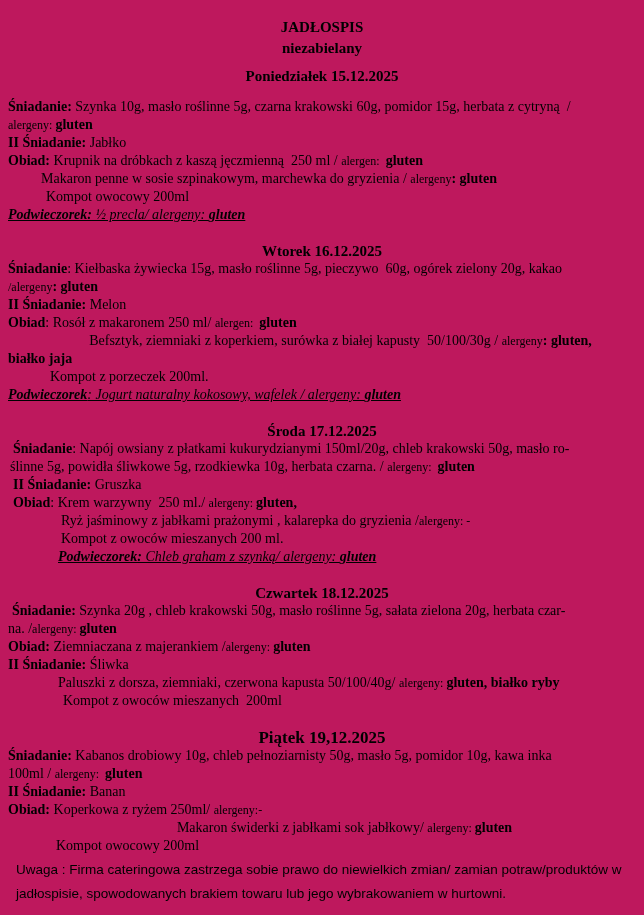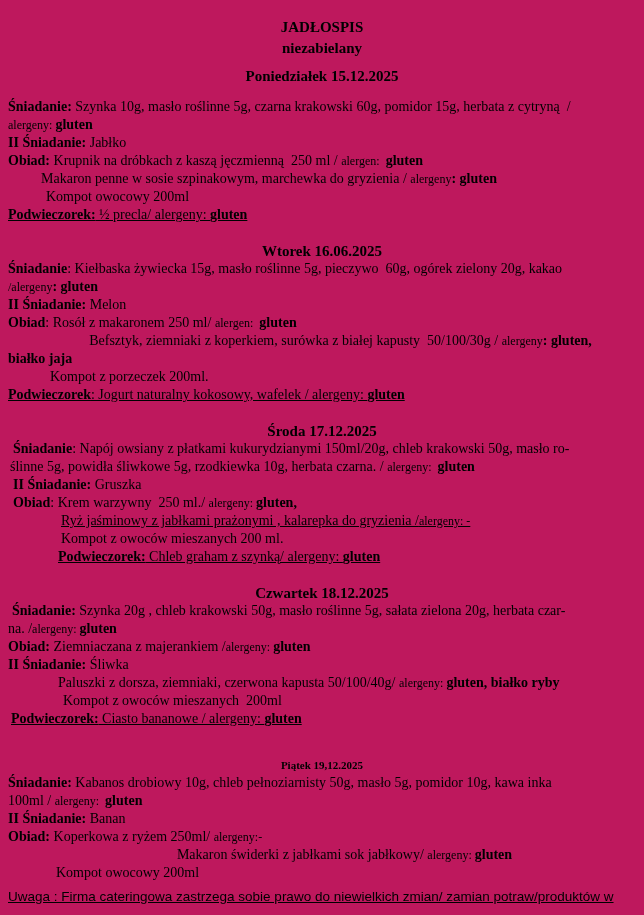--- a/index.html
+++ b/index.html
@@ -26,51 +26,52 @@
     line-height: 21px;
   }
   .day-heading {
     text-align: center;
     font-weight: bold;
     font-size: 15px;
     line-height: 18px;
     margin-top: 18px;
   }
   .day-heading.small-heading {
-    font-size: 11px;
-    margin-top: 28px;
+    font-size: 17px;
+    margin-top: 19px;
   }
   .day:first-child .day-heading {
     margin-top: 7px;
     line-height: 21px;
     padding-bottom: 11px;
   }
   .doc-line {
     line-height: 18px;
     white-space: pre;
   }
   .doc-line.underlined {
     text-decoration: underline;
+    font-style: italic;
   }
   .seg-bold {
     font-weight: bold;
   }
   .seg-small {
     font-size: 12px;
     margin-top: 20px;
   }
   .note {
     margin-top: 3px;
     font-family: "Liberation Sans", "DejaVu Sans", sans-serif;
     font-size: 13.5px;
     line-height: 24px;
   }
   .note-line {
-    text-decoration: underline;
     white-space: pre;
+    margin-left: 8px;
   }
 </style>
 </head>
 <body>
 
 <div class="page">
   <div class="doc-header">
     <div>JADŁOSPIS</div>
     <div>niezabielany</div>
   </div>
@@ -80,49 +81,48 @@
         <div class="day-heading">Poniedziałek 15.12.2025</div>
         <div class="doc-line"><span class="seg-bold ">Śniadanie:</span><span class=""> Szynka 10g, masło roślinne 5g, czarna krakowski 60g, pomidor 15g, herbata z cytryną  /</span></div>
         <div class="doc-line"><span class="seg-small">alergeny: </span><span class="seg-bold ">gluten</span></div>
         <div class="doc-line"><span class="seg-bold ">II Śniadanie:</span><span class=""> Jabłko</span></div>
         <div class="doc-line"><span class="seg-bold ">Obiad:</span><span class=""> Krupnik na dróbkach z kaszą jęczmienną  250 ml / </span><span class="seg-small">alergen:  </span><span class="seg-bold ">gluten</span></div>
         <div class="doc-line" style="padding-left: 33px;"><span class="">Makaron penne w sosie szpinakowym, marchewka do gryzienia / </span><span class="seg-small">alergeny</span><span class="seg-bold ">: gluten</span></div>
         <div class="doc-line" style="padding-left: 38px;"><span class="">Kompot owocowy 200ml</span></div>
         <div class="doc-line underlined"><span class="seg-bold ">Podwieczorek:</span><span class=""> ½ precla/ alergeny: </span><span class="seg-bold ">gluten</span></div>
       </div>
       <div class="day">
-        <div class="day-heading">Wtorek 16.06.2025</div>
+        <div class="day-heading">Wtorek 16.12.2025</div>
         <div class="doc-line"><span class="seg-bold ">Śniadanie</span><span class="">: Kiełbaska żywiecka 15g, masło roślinne 5g, pieczywo  60g, ogórek zielony 20g, kakao</span></div>
         <div class="doc-line"><span class="seg-small">/alergeny</span><span class="seg-bold ">: gluten</span></div>
         <div class="doc-line"><span class="seg-bold ">II Śniadanie:</span><span class=""> Melon</span></div>
         <div class="doc-line"><span class="seg-bold ">Obiad</span><span class="">: Rosół z makaronem 250 ml/ </span><span class="seg-small">alergen:  </span><span class="seg-bold ">gluten</span></div>
         <div class="doc-line" style="padding-left: 37px; text-align: center;"><span class="">Befsztyk, ziemniaki z koperkiem, surówka z białej kapusty  50/100/30g / </span><span class="seg-small">alergeny</span><span class="seg-bold ">: gluten,</span></div>
         <div class="doc-line"><span class="seg-bold ">białko jaja</span></div>
         <div class="doc-line" style="padding-left: 42px;"><span class="">Kompot z porzeczek 200ml.</span></div>
         <div class="doc-line underlined"><span class="seg-bold ">Podwieczorek</span><span class="">: Jogurt naturalny kokosowy, wafelek / alergeny: </span><span class="seg-bold ">gluten</span></div>
       </div>
       <div class="day">
         <div class="day-heading">Środa 17.12.2025</div>
         <div class="doc-line" style="padding-left: 5px;"><span class="seg-bold ">Śniadanie</span><span class="">: Napój owsiany z płatkami kukurydzianymi 150ml/20g, chleb krakowski 50g, masło ro-</span></div>
         <div class="doc-line" style="padding-left: 2px;"><span class="">ślinne 5g, powidła śliwkowe 5g, rzodkiewka 10g, herbata czarna. / </span><span class="seg-small">alergeny:  </span><span class="seg-bold ">gluten</span></div>
         <div class="doc-line" style="padding-left: 5px;"><span class="seg-bold ">II Śniadanie:</span><span class=""> Gruszka</span></div>
         <div class="doc-line" style="padding-left: 5px;"><span class="seg-bold ">Obiad</span><span class="">: Krem warzywny  250 ml./ </span><span class="seg-small">alergeny: </span><span class="seg-bold ">gluten,</span></div>
-        <div class="doc-line" style="padding-left: 53px; text-decoration: underline;"><span class="">Ryż jaśminowy z jabłkami prażonymi , kalarepka do gryzienia /</span><span class="seg-small">alergeny: -</span></div>
+        <div class="doc-line" style="padding-left: 53px;"><span class="">Ryż jaśminowy z jabłkami prażonymi , kalarepka do gryzienia /</span><span class="seg-small">alergeny: -</span></div>
         <div class="doc-line" style="padding-left: 53px;"><span class="">Kompot z owoców mieszanych 200 ml.</span></div>
         <div class="doc-line underlined" style="padding-left: 2px; margin-left: 48px;"><span class="seg-bold ">Podwieczorek:</span><span class=""> Chleb graham z szynką/ alergeny: </span><span class="seg-bold ">gluten</span></div>
       </div>
       <div class="day">
         <div class="day-heading">Czwartek 18.12.2025</div>
         <div class="doc-line" style="padding-left: 4px;"><span class="seg-bold ">Śniadanie:</span><span class=""> Szynka 20g , chleb krakowski 50g, masło roślinne 5g, sałata zielona 20g, herbata czar-</span></div>
         <div class="doc-line"><span class="">na. /</span><span class="seg-small">alergeny: </span><span class="seg-bold ">gluten</span></div>
         <div class="doc-line"><span class="seg-bold ">Obiad:</span><span class=""> Ziemniaczana z majerankiem /</span><span class="seg-small">alergeny: </span><span class="seg-bold ">gluten</span></div>
         <div class="doc-line"><span class="seg-bold ">II Śniadanie:</span><span class=""> Śliwka</span></div>
         <div class="doc-line" style="padding-left: 50px;"><span class="">Paluszki z dorsza, ziemniaki, czerwona kapusta 50/100/40g/ </span><span class="seg-small">alergeny: </span><span class="seg-bold ">gluten, białko ryby</span></div>
         <div class="doc-line" style="padding-left: 55px;"><span class="">Kompot z owoców mieszanych  200ml</span></div>
-        <div class="doc-line underlined" style="padding-left: 3px;"><span class="seg-bold ">Podwieczorek:</span><span class=""> Ciasto bananowe / alergeny: </span><span class="seg-bold ">gluten</span></div>
       </div>
       <div class="day">
         <div class="day-heading small-heading">Piątek 19,12.2025</div>
         <div class="doc-line"><span class="seg-bold ">Śniadanie:</span><span class=""> Kabanos drobiowy 10g, chleb pełnoziarnisty 50g, masło 5g, pomidor 10g, kawa inka</span></div>
         <div class="doc-line"><span class="">100ml / </span><span class="seg-small">alergeny:  </span><span class="seg-bold ">gluten</span></div>
         <div class="doc-line"><span class="seg-bold ">II Śniadanie:</span><span class=""> Banan</span></div>
         <div class="doc-line"><span class="seg-bold ">Obiad:</span><span class=""> Koperkowa z ryżem 250ml/ </span><span class="seg-small">alergeny:-</span></div>
         <div class="doc-line" style="padding-left: 45px; text-align: center;"><span class="">Makaron świderki z jabłkami sok jabłkowy/ </span><span class="seg-small">alergeny: </span><span class="seg-bold ">gluten</span></div>
         <div class="doc-line" style="padding-left: 48px;"><span class="">Kompot owocowy 200ml</span></div>
       </div>

